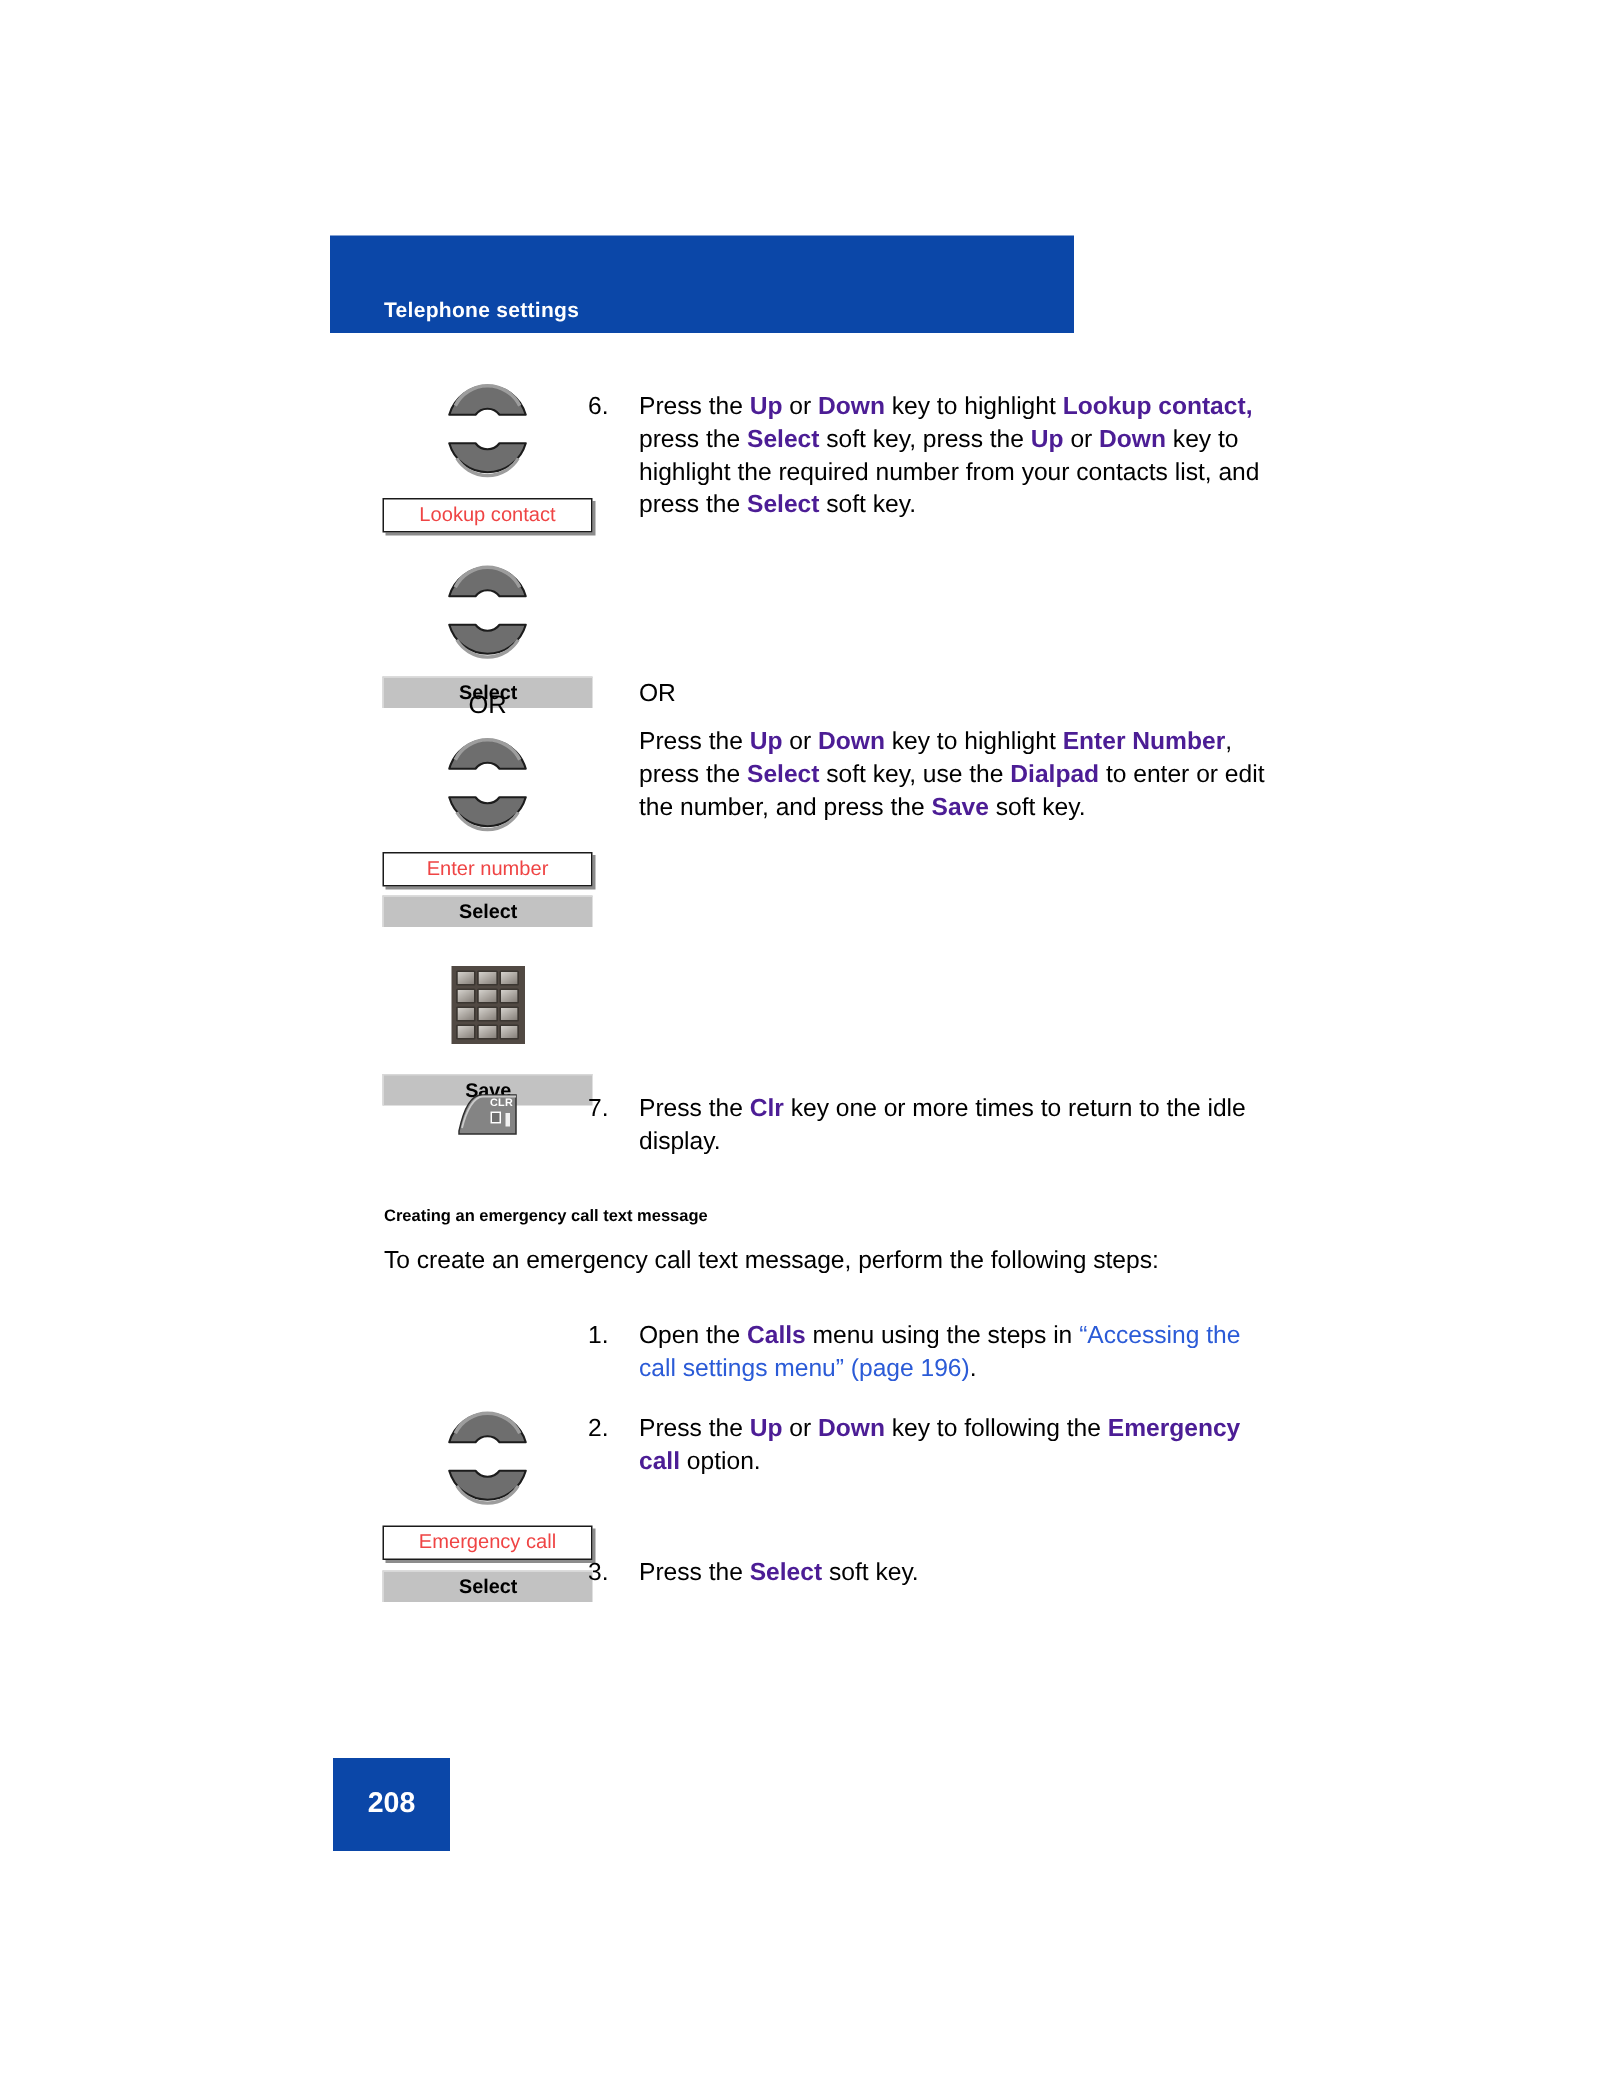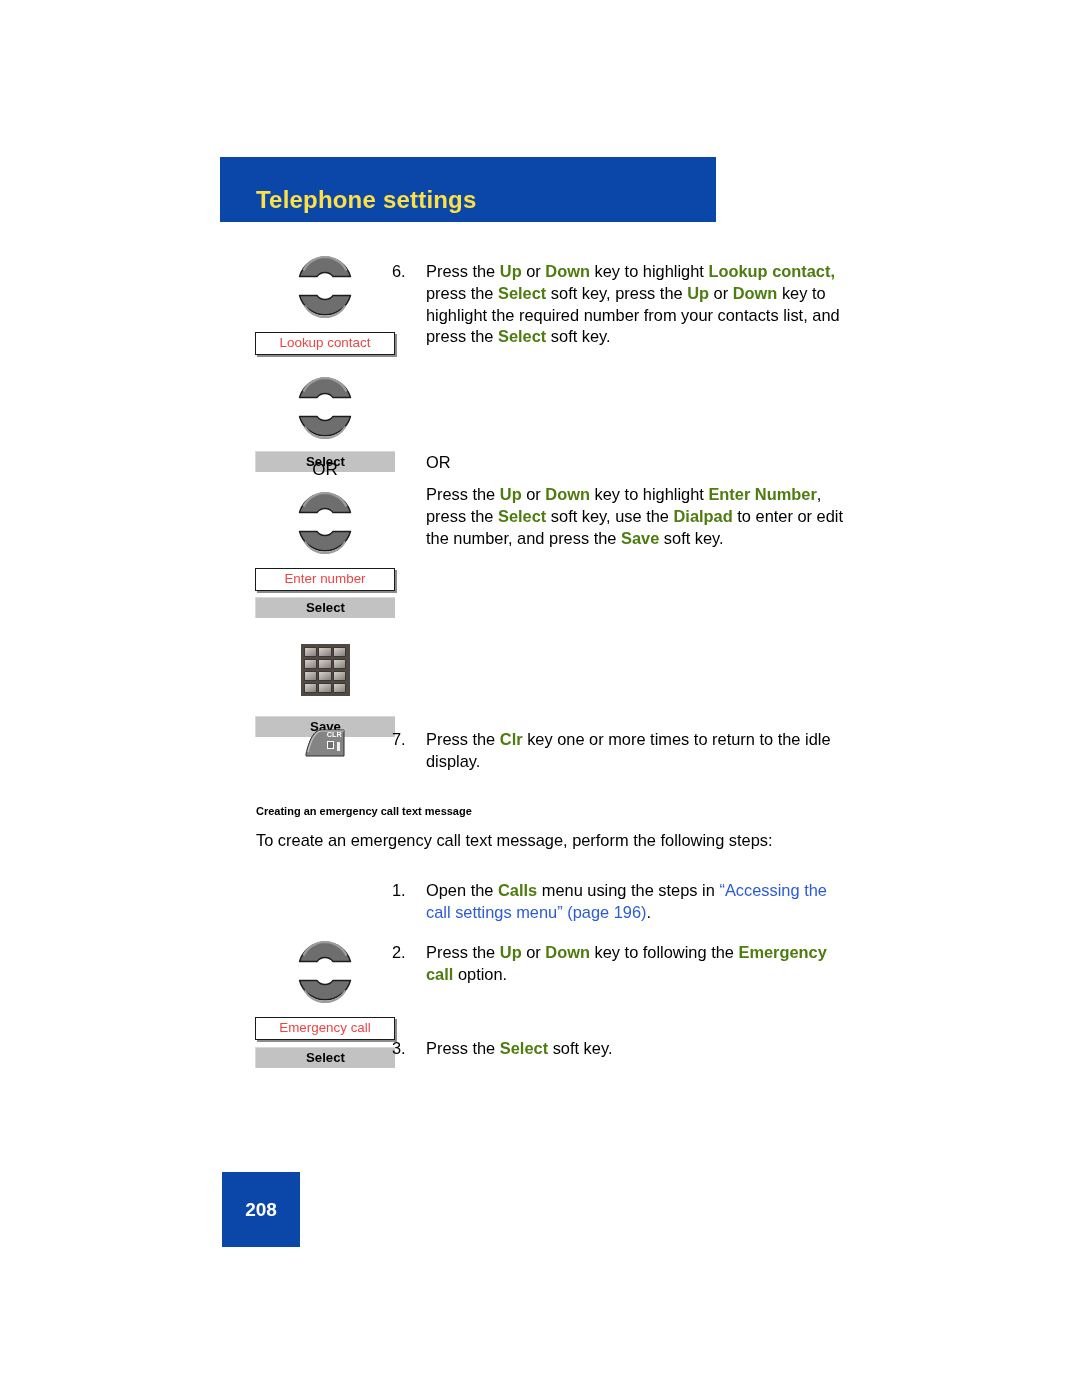--- a/index.html
+++ b/index.html
@@ -22,22 +22,22 @@
     left: 220px;
     top: 157px;
     width: 496px;
     height: 65px;
     background: #0B47A8;
   }
   .header-banner .title {
     position: absolute;
     left: 36px;
     bottom: 8px;
-    color: #fde047;
-    font-size: 24px;
+    color: #ffffff;
+    font-size: 14px;
     font-weight: bold;
     letter-spacing: 0.2px;
   }
 
   
   .page {
     position: absolute;
     inset: 0;
   }
 
@@ -67,21 +67,21 @@
     text-align: left;
   }
   .step .body {
     flex: 1 1 auto;
   }
   .plain-para {
     position: absolute;
     font-size: 16.4px;
     line-height: 21.8px;
   }
-  .bk { color: #4d7c0f; font-weight: bold; }
+  .bk { color: #4c1d95; font-weight: bold; }
   .xref { color: #2B5BD7; }
 
   h3.section-head {
     position: absolute;
     margin: 0;
     font-size: 11px;
     font-weight: bold;
     line-height: 21px;
   }
 
@@ -185,21 +185,21 @@
     width: 3.5px; height: 9px;
     background: #f0f0f0;
   }
 
   
   .page-number {
     position: absolute;
     left: 222px;
     top: 1172px;
     width: 78px;
-    height: 75px;
+    height: 62px;
     background: #0B47A8;
     color: #ffffff;
     font-size: 19px;
     font-weight: bold;
     display: flex;
     align-items: center;
     justify-content: center;
   }
 </style>
 </head>

